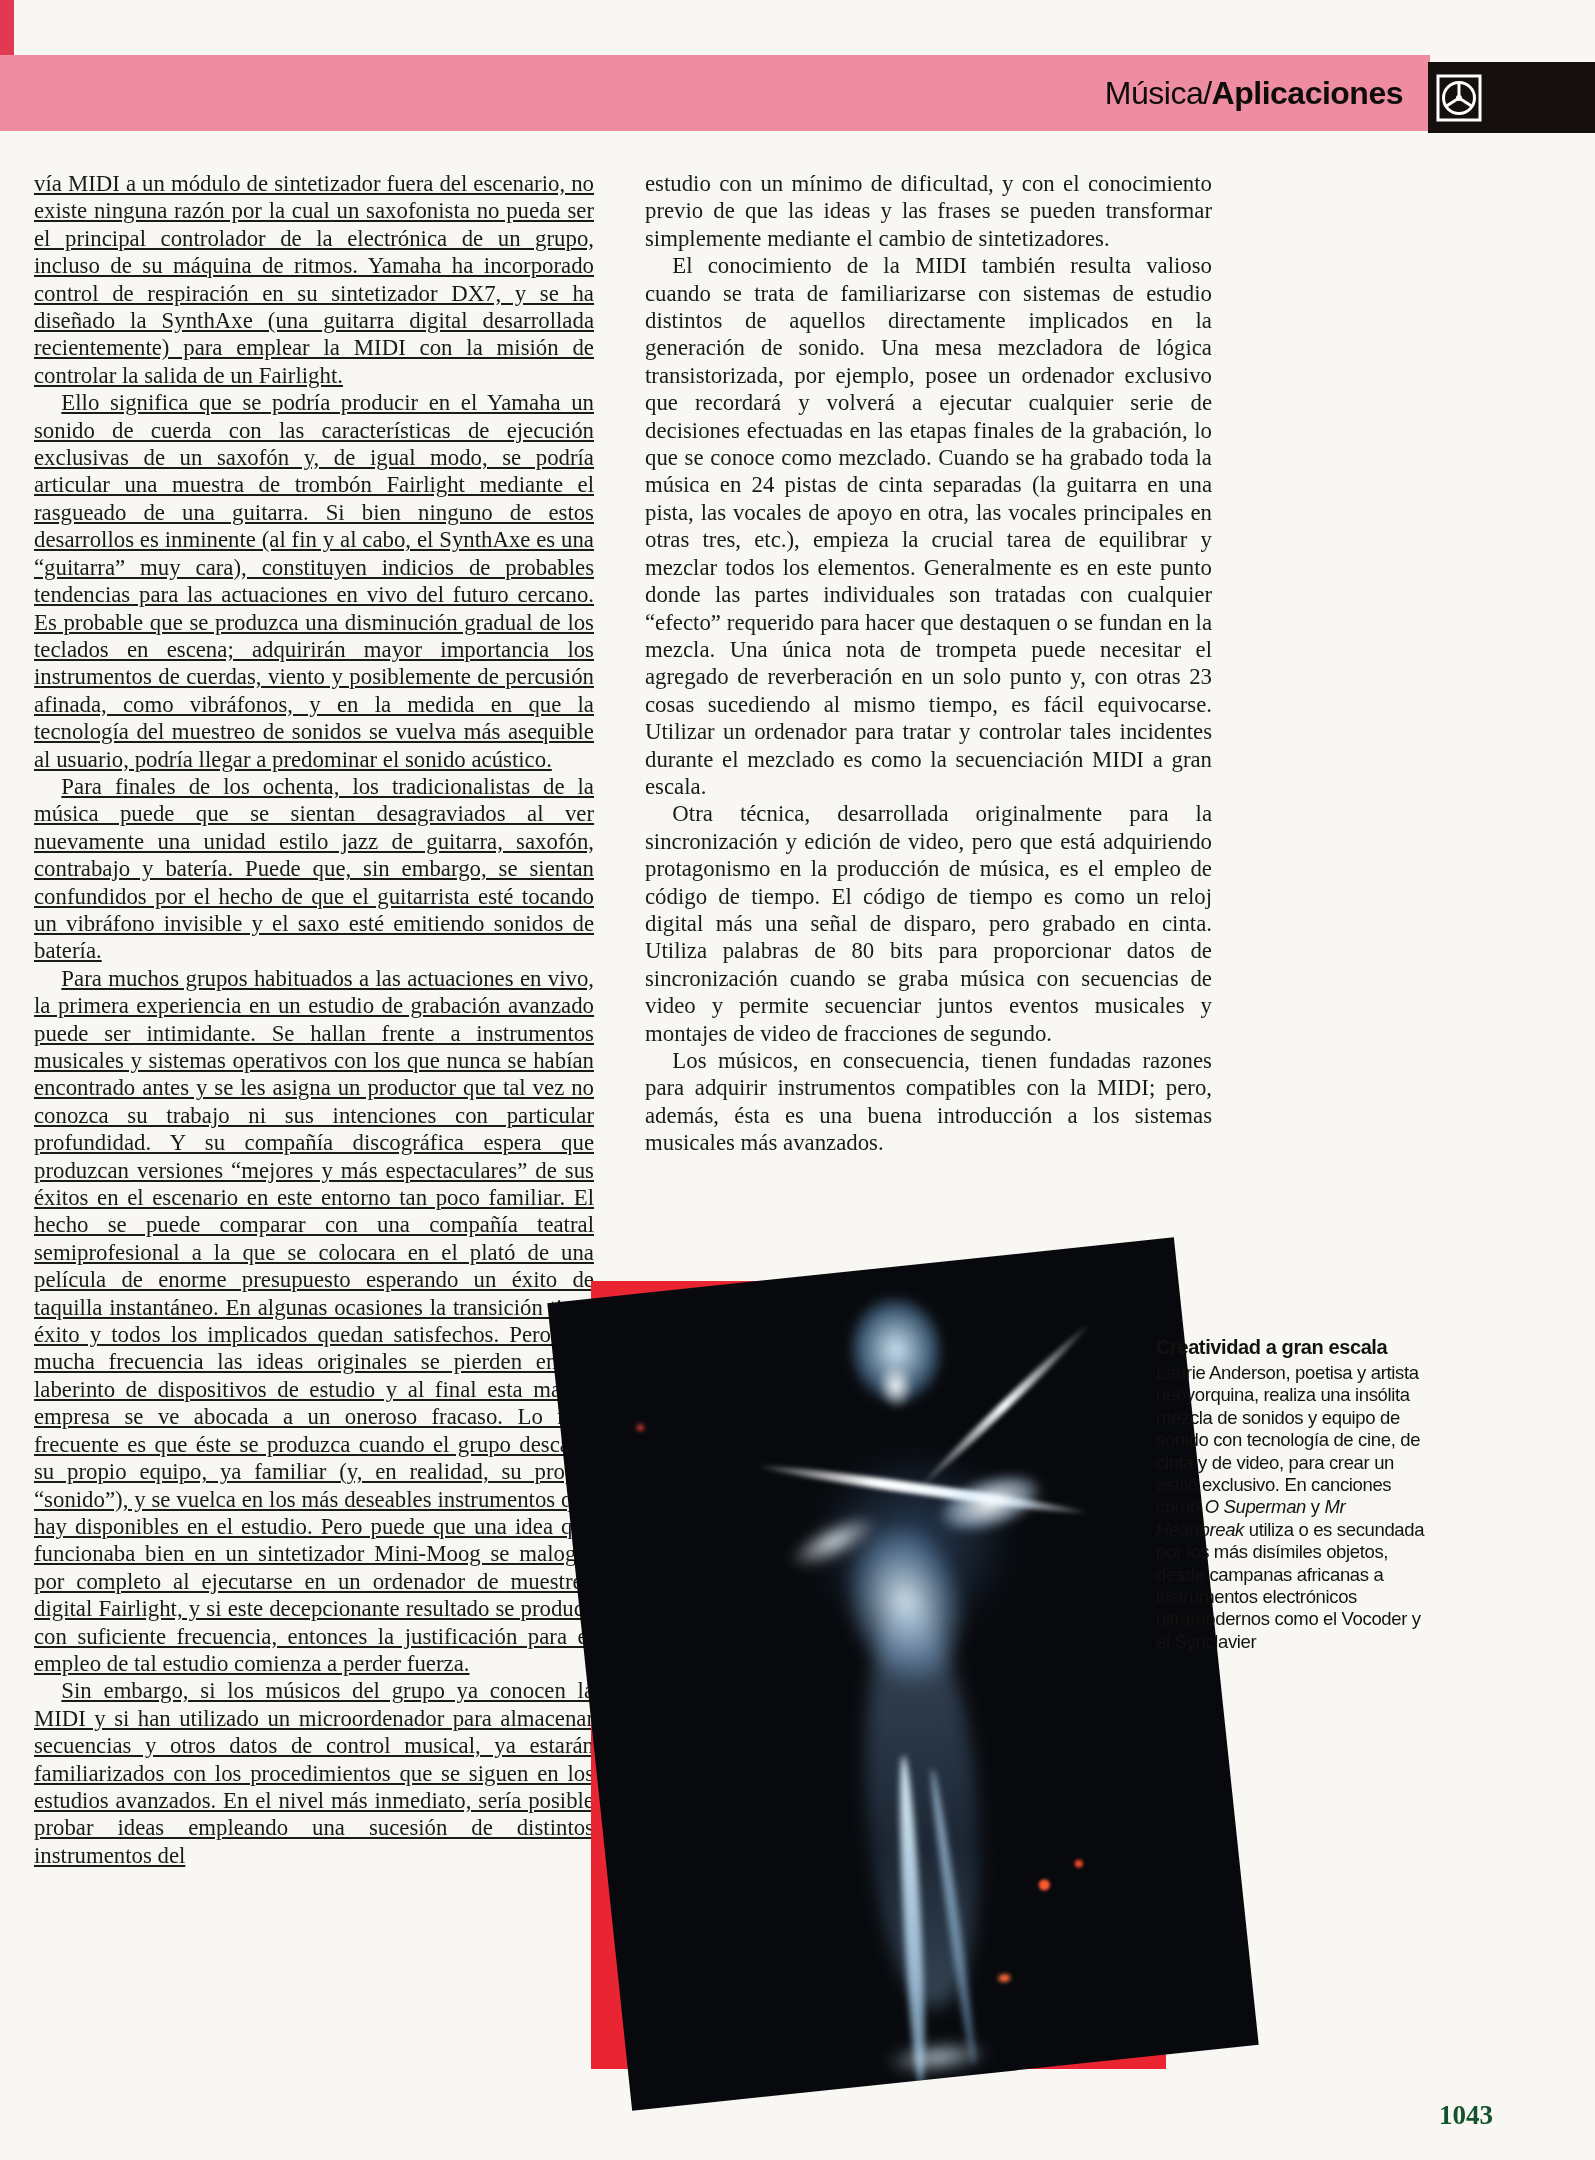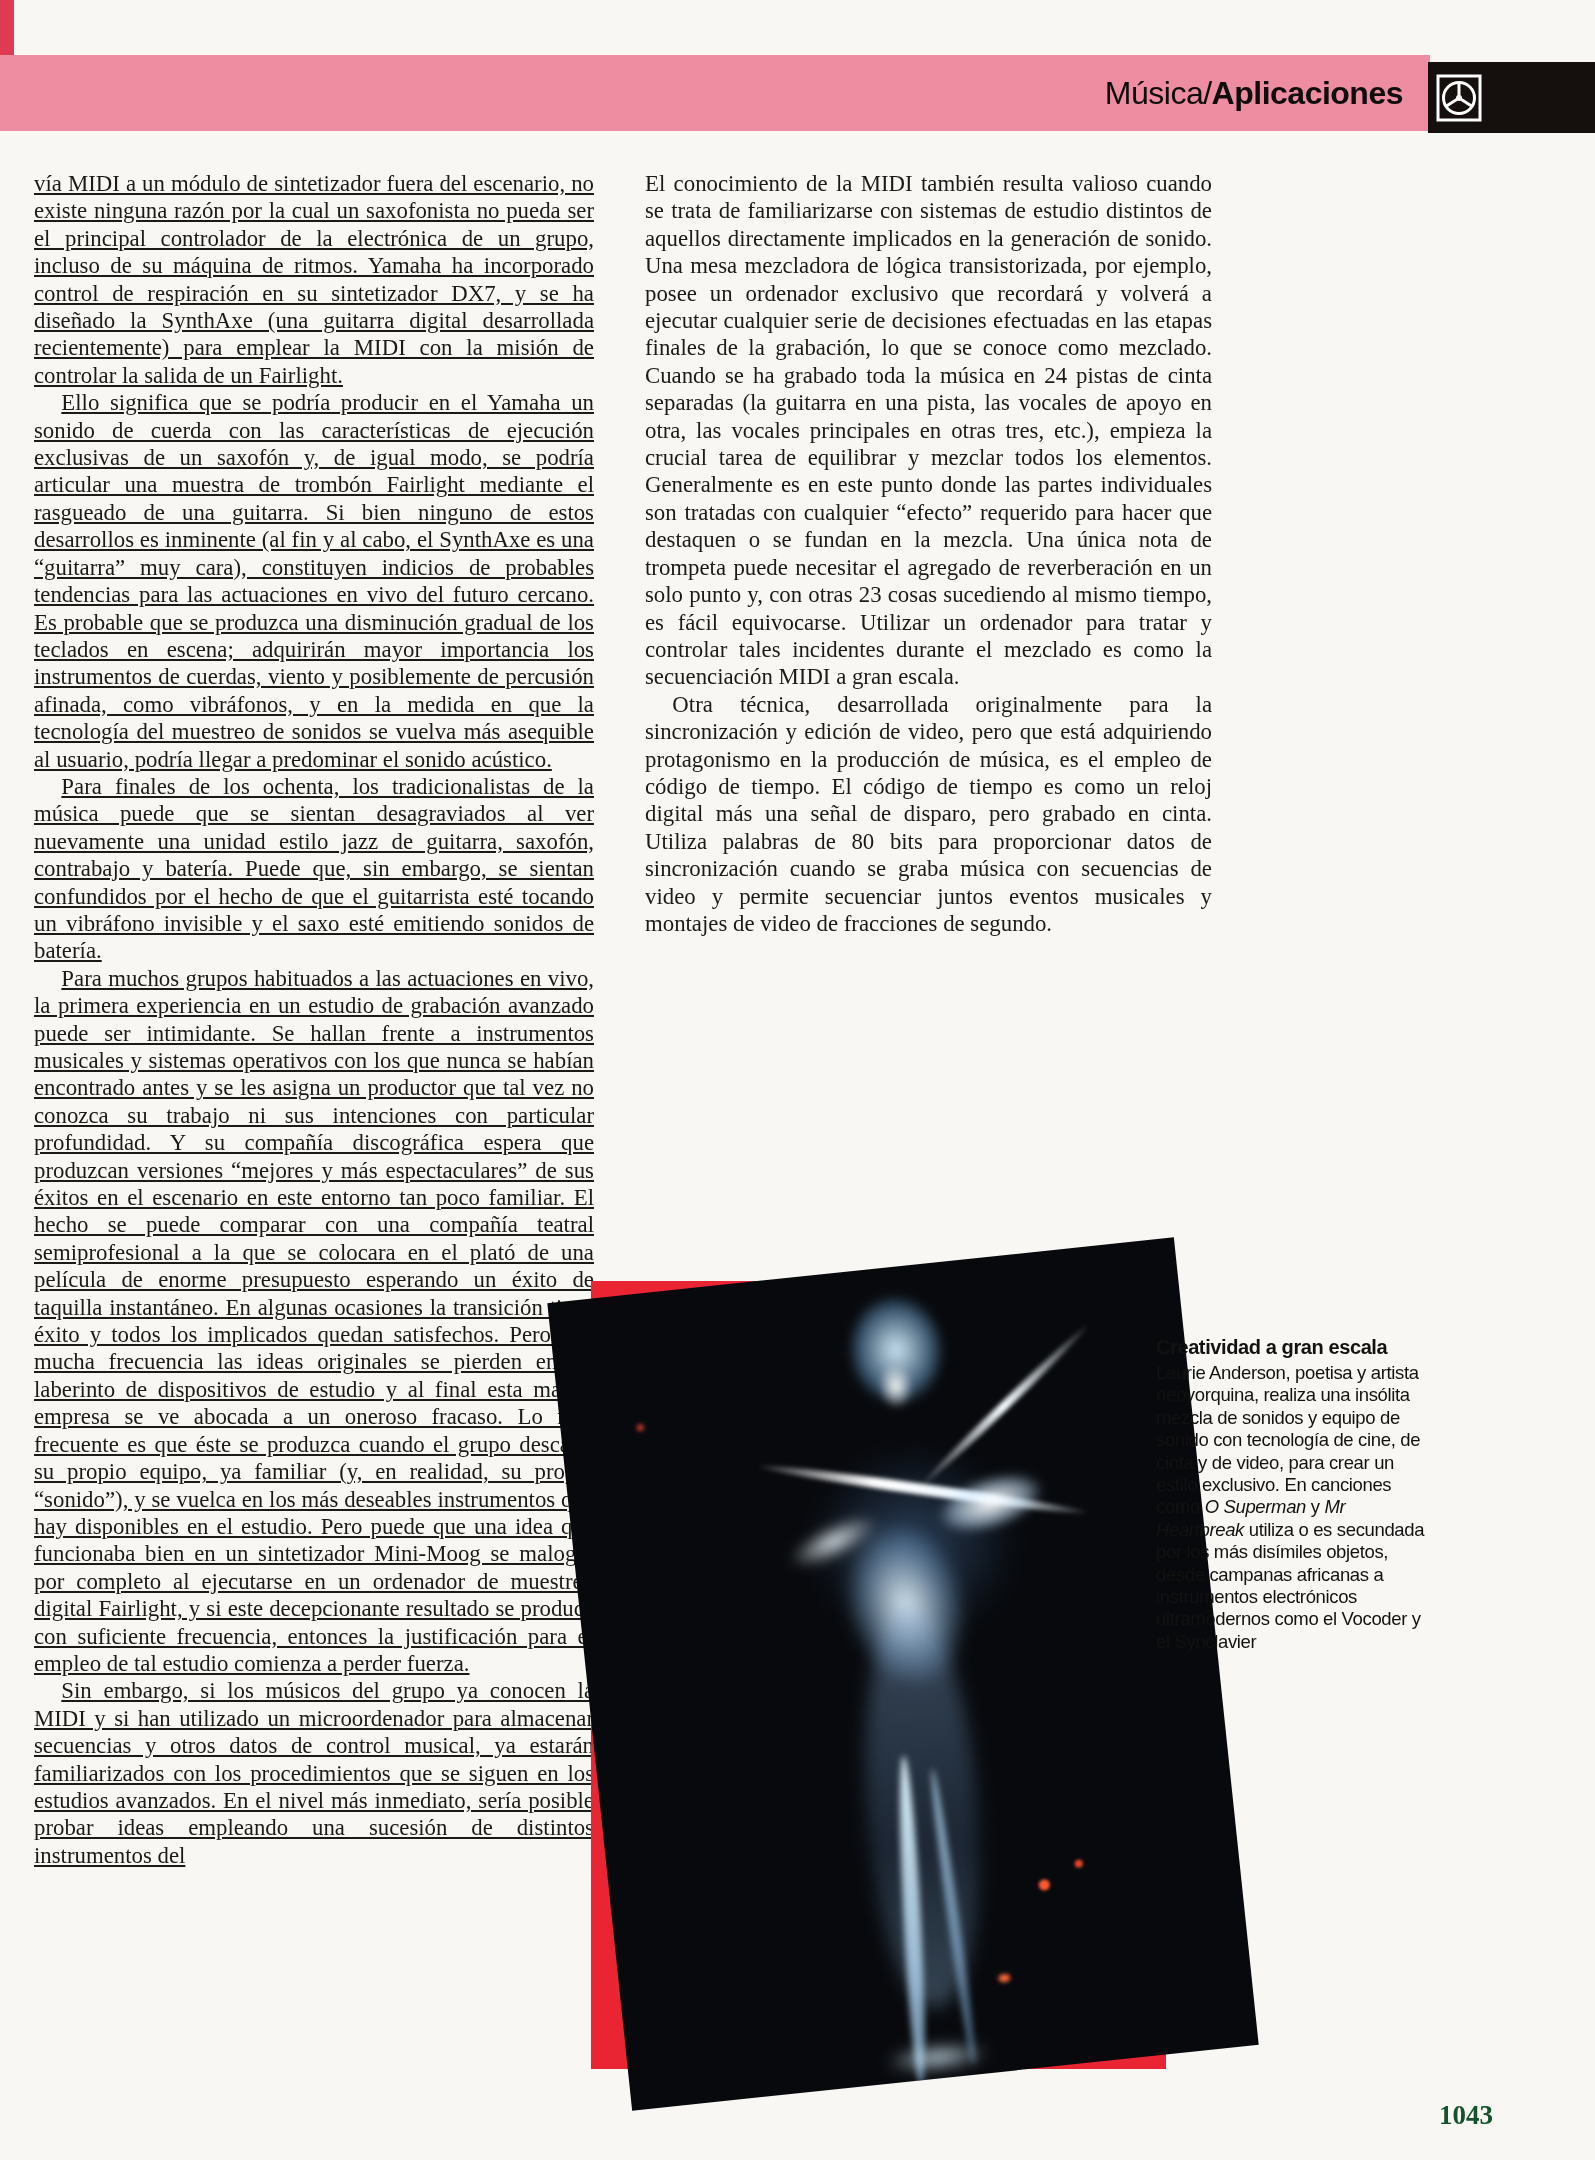--- a/index.html
+++ b/index.html
@@ -137,22 +137,24 @@
 
   <div class="col col-left">
       <p>vía MIDI a un módulo de sintetizador fuera del escenario, no existe ninguna razón por la cual un saxofonista no pueda ser el principal controlador de la electrónica de un grupo, incluso de su máquina de ritmos. Yamaha ha incorporado control de respiración en su sintetizador DX7, y se ha diseñado la SynthAxe (una guitarra digital desarrollada recientemente) para emplear la MIDI con la misión de controlar la salida de un Fairlight.</p>
       <p>Ello significa que se podría producir en el Yamaha un sonido de cuerda con las características de ejecución exclusivas de un saxofón y, de igual modo, se podría articular una muestra de trombón Fairlight mediante el rasgueado de una guitarra. Si bien ninguno de estos desarrollos es inminente (al fin y al cabo, el SynthAxe es una “guitarra” muy cara), constituyen indicios de probables tendencias para las actuaciones en vivo del futuro cercano. Es probable que se produzca una disminución gradual de los teclados en escena; adquirirán mayor importancia los instrumentos de cuerdas, viento y posiblemente de percusión afinada, como vibráfonos, y en la medida en que la tecnología del muestreo de sonidos se vuelva más asequible al usuario, podría llegar a predominar el sonido acústico.</p>
       <p>Para finales de los ochenta, los tradicionalistas de la música puede que se sientan desagraviados al ver nuevamente una unidad estilo jazz de guitarra, saxofón, contrabajo y batería. Puede que, sin embargo, se sientan confundidos por el hecho de que el guitarrista esté tocando un vibráfono invisible y el saxo esté emitiendo sonidos de batería.</p>
       <p>Para muchos grupos habituados a las actuaciones en vivo, la primera experiencia en un estudio de grabación avanzado puede ser intimidante. Se hallan frente a instrumentos musicales y sistemas operativos con los que nunca se habían encontrado antes y se les asigna un productor que tal vez no conozca su trabajo ni sus intenciones con particular profundidad. Y su compañía discográfica espera que produzcan versiones “mejores y más espectaculares” de sus éxitos en el escenario en este entorno tan poco familiar. El hecho se puede comparar con una compañía teatral semiprofesional a la que se colocara en el plató de una película de enorme presupuesto esperando un éxito de taquilla instantáneo. En algunas ocasiones la transición tiene éxito y todos los implicados quedan satisfechos. Pero con mucha frecuencia las ideas originales se pierden en un laberinto de dispositivos de estudio y al final esta magna empresa se ve abocada a un oneroso fracaso. Lo más frecuente es que éste se produzca cuando el grupo descarta su propio equipo, ya familiar (y, en realidad, su propio “sonido”), y se vuelca en los más deseables instrumentos que hay disponibles en el estudio. Pero puede que una idea que funcionaba bien en un sintetizador Mini-Moog se malogre por completo al ejecutarse en un ordenador de muestreo digital Fairlight, y si este decepcionante resultado se produce con suficiente frecuencia, entonces la justificación para el empleo de tal estudio comienza a perder fuerza.</p>
       <p>Sin embargo, si los músicos del grupo ya conocen la MIDI y si han utilizado un microordenador para almacenar secuencias y otros datos de control musical, ya estarán familiarizados con los procedimientos que se siguen en los estudios avanzados. En el nivel más inmediato, sería posible probar ideas empleando una sucesión de distintos instrumentos del</p>
     </div>
 
   <div class="col col-right">
+      <p>estudio con un mínimo de dificultad, y con el conocimiento previo de que las ideas y las frases se pueden transformar simplemente mediante el cambio de sintetizadores.</p>
       <p>El conocimiento de la MIDI también resulta valioso cuando se trata de familiarizarse con sistemas de estudio distintos de aquellos directamente implicados en la generación de sonido. Una mesa mezcladora de lógica transistorizada, por ejemplo, posee un ordenador exclusivo que recordará y volverá a ejecutar cualquier serie de decisiones efectuadas en las etapas finales de la grabación, lo que se conoce como mezclado. Cuando se ha grabado toda la música en 24 pistas de cinta separadas (la guitarra en una pista, las vocales de apoyo en otra, las vocales principales en otras tres, etc.), empieza la crucial tarea de equilibrar y mezclar todos los elementos. Generalmente es en este punto donde las partes individuales son tratadas con cualquier “efecto” requerido para hacer que destaquen o se fundan en la mezcla. Una única nota de trompeta puede necesitar el agregado de reverberación en un solo punto y, con otras 23 cosas sucediendo al mismo tiempo, es fácil equivocarse. Utilizar un ordenador para tratar y controlar tales incidentes durante el mezclado es como la secuenciación MIDI a gran escala.</p>
       <p>Otra técnica, desarrollada originalmente para la sincronización y edición de video, pero que está adquiriendo protagonismo en la producción de música, es el empleo de código de tiempo. El código de tiempo es como un reloj digital más una señal de disparo, pero grabado en cinta. Utiliza palabras de 80 bits para proporcionar datos de sincronización cuando se graba música con secuencias de video y permite secuenciar juntos eventos musicales y montajes de video de fracciones de segundo.</p>
+      <p>Los músicos, en consecuencia, tienen fundadas razones para adquirir instrumentos compatibles con la MIDI; pero, además, ésta es una buena introducción a los sistemas musicales más avanzados.</p>
     </div>
 
   <div class="photo-backdrop"></div>
 
   <div class="photo">
     <div class="fx fx-shoulders"></div>
     <div class="fx fx-hair"></div>
     <div class="fx fx-face"></div>
     <div class="fx fx-neck"></div>
     <div class="fx fx-bow"></div>

